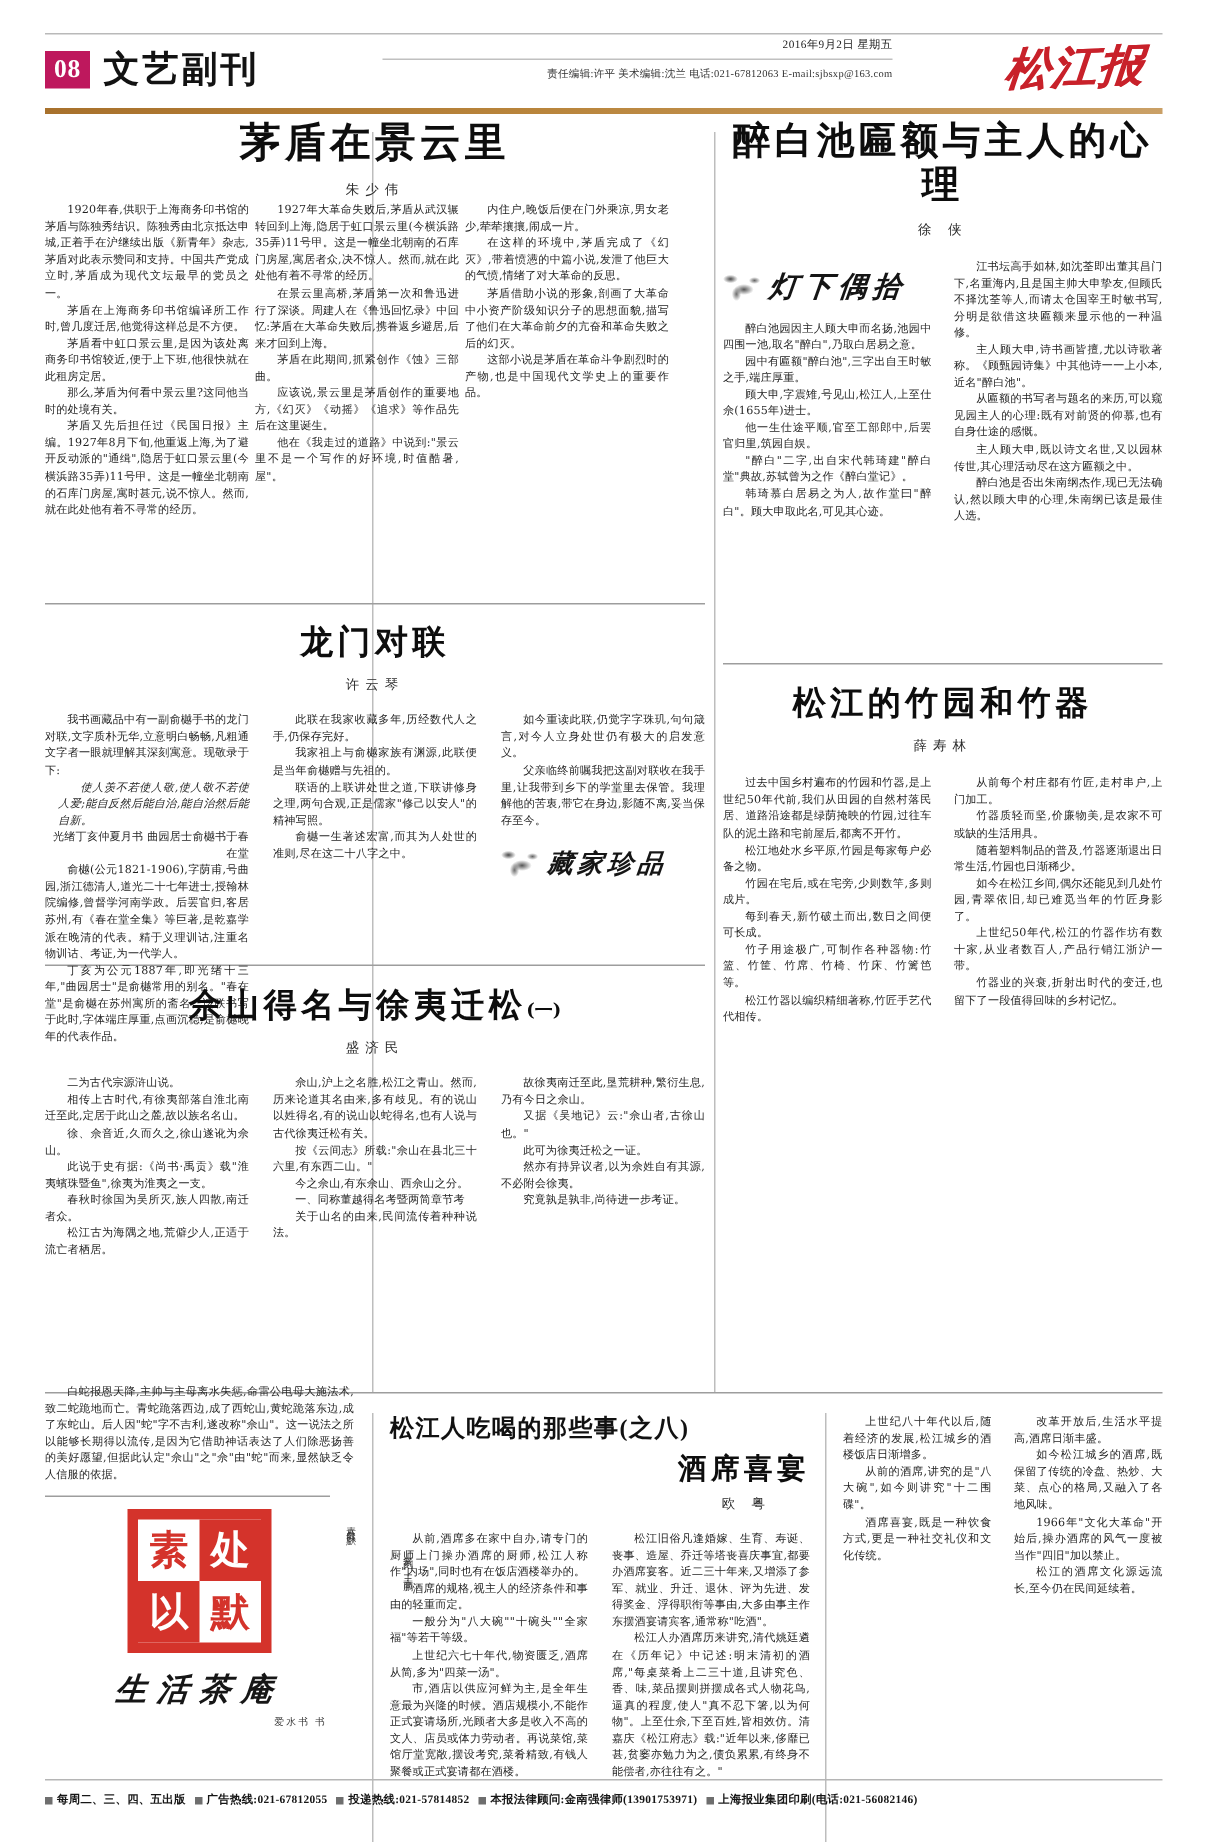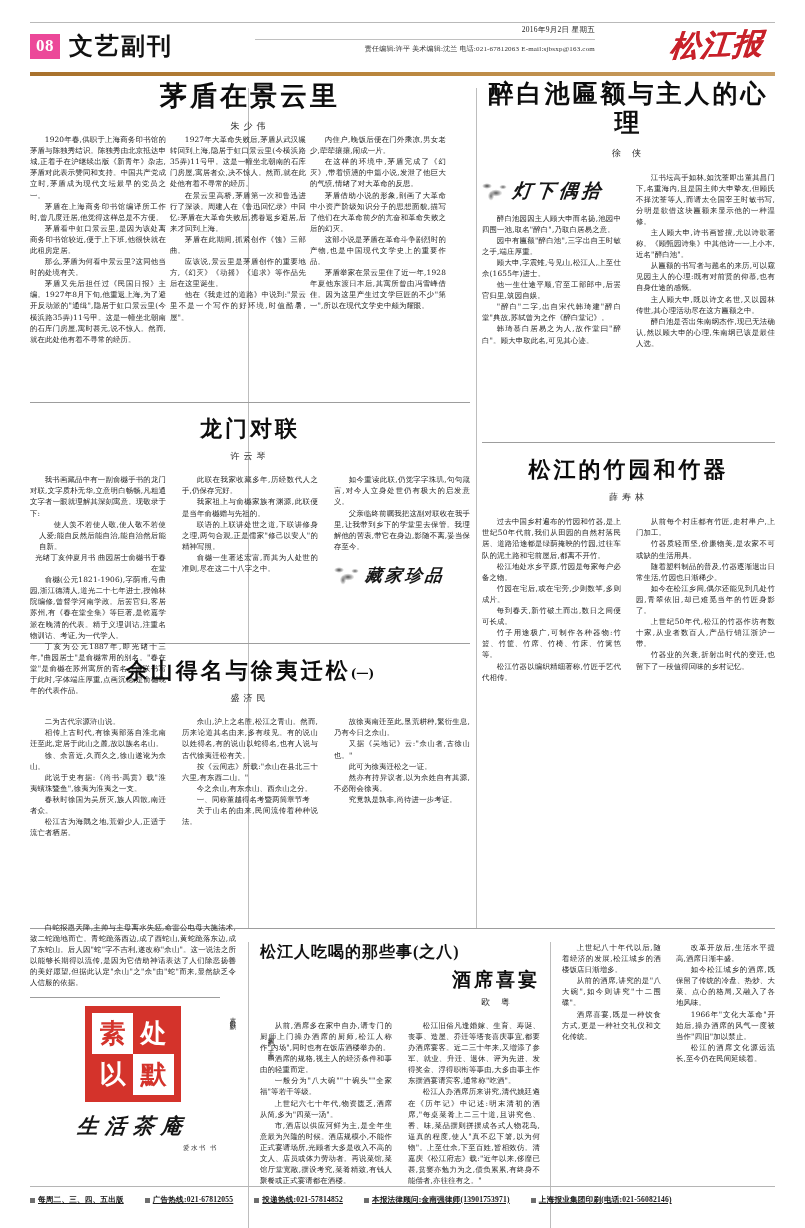--- a/index.html
+++ b/index.html
@@ -10,21 +10,21 @@
     color:#1a1a1a;
     -webkit-font-smoothing:antialiased;
   }
   .page{position:relative;width:805px;height:1228px;overflow:hidden;background:#fff;}
 
   
   .masthead{position:absolute;left:30px;top:22px;width:745px;height:52px;}
   .mh-topline{position:absolute;left:0;top:0;width:745px;height:1px;background:#b9b9b9;}
   .mh-left{position:absolute;left:0;top:8px;display:flex;align-items:center;gap:9px;}
   .pagenum{
-    display:inline-block;background:#ec4899;color:#fff;
+    display:inline-block;background:#be185d;color:#fff;
     font-family:"Liberation Serif",serif;font-weight:bold;font-size:17px;
     line-height:22px;padding:1px 6px 2px 6px;letter-spacing:.5px;
   }
   .section-name{
     font-family:"DejaVu Serif",serif;font-weight:bold;font-size:24px;
     letter-spacing:2px;color:#121212;
   }
   .mh-mid{position:absolute;left:225px;top:2px;width:340px;text-align:right;}
   .mh-date{font-size:7.5px;color:#222;letter-spacing:.3px;line-height:12px;}
   .mh-rule{width:100%;height:1px;background:#c0c0c0;margin:3px 0 4px 0;}
@@ -61,21 +61,21 @@
   }
   .suffix{font-size:12px;letter-spacing:0;}
 
   
   .col{
     font-size:7.4px;line-height:11.1px;text-align:justify;
     color:#1f1f1f;letter-spacing:.15px;
     font-family:"DejaVu Serif","Liberation Serif",serif;
   }
   .col p{margin:0;text-indent:2em;}
-  .col p.quote{text-indent:2em;padding-left:1.2em;}
+  .col p.quote{text-indent:2em;padding-left:1.2em;font-style:italic;}
   .col p.sig{text-align:right;text-indent:0;}
 
   
   .orn{display:flex;align-items:center;gap:5px;}
   .orn-ink{
     width:26px;height:22px;flex:none;
     background:
       radial-gradient(ellipse 7px 4px at 5px 6px, #2a2a2a 0%, rgba(42,42,42,0) 70%),
       radial-gradient(ellipse 9px 5px at 14px 13px, #3a3a3a 0%, rgba(58,58,58,0) 72%),
       radial-gradient(ellipse 5px 3px at 21px 7px, #4a4a4a 0%, rgba(74,74,74,0) 75%),
@@ -115,21 +115,21 @@
   .seal-cal{
     text-align:center;font-family:"DejaVu Serif",serif;font-style:italic;
     font-weight:bold;font-size:21px;letter-spacing:7px;color:#161616;
     margin-top:10px;transform:skewX(-5deg);
   }
   .seal-cal-by{text-align:right;font-size:6.5px;color:#333;letter-spacing:1.5px;margin-top:4px;padding-right:18px;}
 
   
   .footer{position:absolute;left:30px;top:1186px;width:745px;}
   .f-rule{width:100%;height:1px;background:#b5b5b5;}
-  .f-items{display:flex;align-items:center;gap:21px;margin-top:8px;text-decoration:underline;}
+  .f-items{display:flex;align-items:center;gap:6px;margin-top:8px;}
   .f-item{display:flex;align-items:center;gap:3px;font-size:7.6px;font-weight:bold;color:#161616;letter-spacing:.2px;}
   .f-sq{width:5px;height:5px;background:#6e6e6e;flex:none;}
   .kicker{font-size:16px;font-weight:bold;letter-spacing:1px;color:#111;}
 </style>
 </head>
 <body>
 
 <div class="page">
 
   <div class="masthead">
@@ -181,21 +181,20 @@
           <p>在景云里高桥,茅盾第一次和鲁迅进行了深谈。周建人在《鲁迅回忆录》中回忆:茅盾在大革命失败后,携眷返乡避居,后来才回到上海。</p>
           <p>茅盾在此期间,抓紧创作《蚀》三部曲。</p>
           <p>应该说,景云里是茅盾创作的重要地方,《幻灭》《动摇》《追求》等作品先后在这里诞生。</p>
           <p>他在《我走过的道路》中说到:"景云里不是一个写作的好环境,时值酷暑,屋"。</p>
         </div>
         <div class="col" style="width:136px;">
           <p>内住户,晚饭后便在门外乘凉,男女老少,荦荦攘攘,闹成一片。</p>
           <p>在这样的环境中,茅盾完成了《幻灭》,带着愤懑的中篇小说,发泄了他巨大的气愤,情绪了对大革命的反思。</p>
           <p>茅盾借助小说的形象,剖画了大革命中小资产阶级知识分子的思想面貌,描写了他们在大革命前夕的亢奋和革命失败之后的幻灭。</p>
           <p>这部小说是茅盾在革命斗争剧烈时的产物,也是中国现代文学史上的重要作品。</p>
-          <p>茅盾举家在景云里住了近一年,1928年夏他东渡日本后,其寓所曾由冯雪峰借住。因为这里产生过文学巨匠的不少"第一",所以在现代文学史中颇为耀眼。</p>
         </div>
       </div>
     </div>
 
     <div style="position:absolute;left:452px;top:0;width:293px;">
       <div class="headline h-mid">醉白池匾额与主人的心理</div>
       <div class="byline">徐  侠</div>
       <div style="display:flex;gap:15px;margin-top:12px;">
         <div style="width:139px;">
           <div class="orn" style="margin:6px 0 9px 0;">

